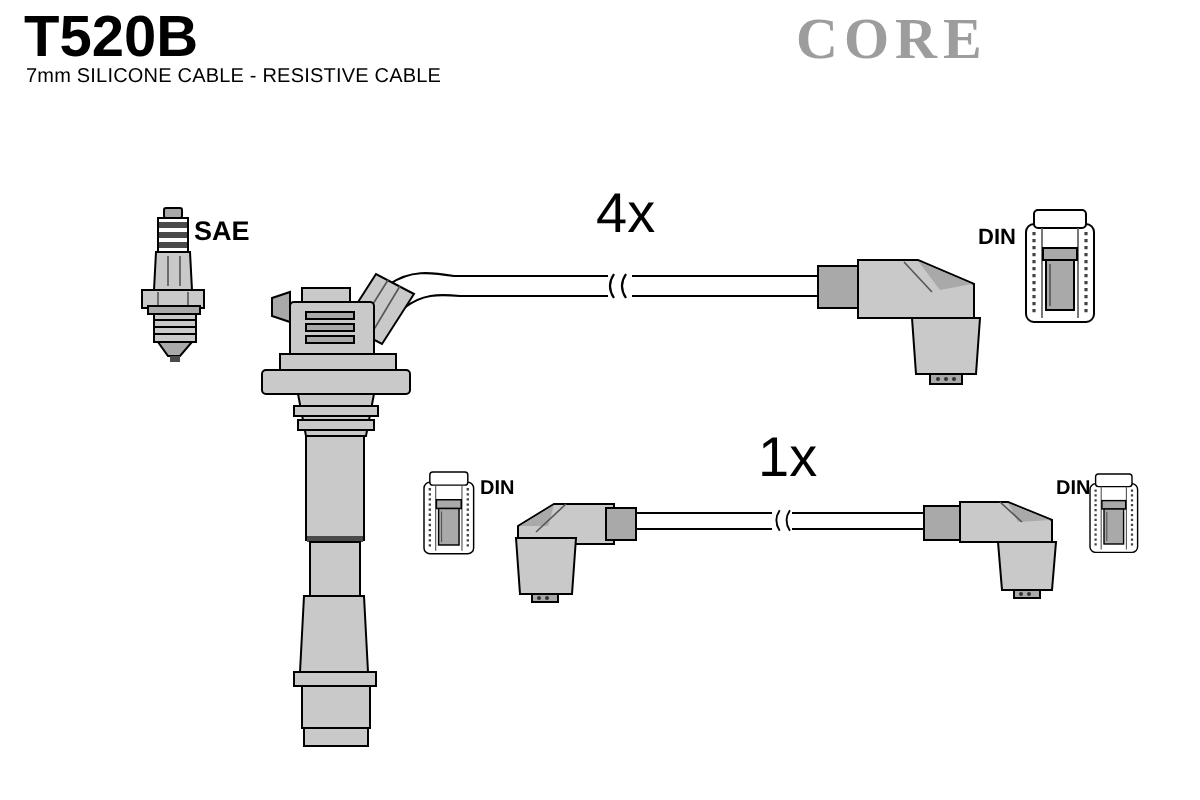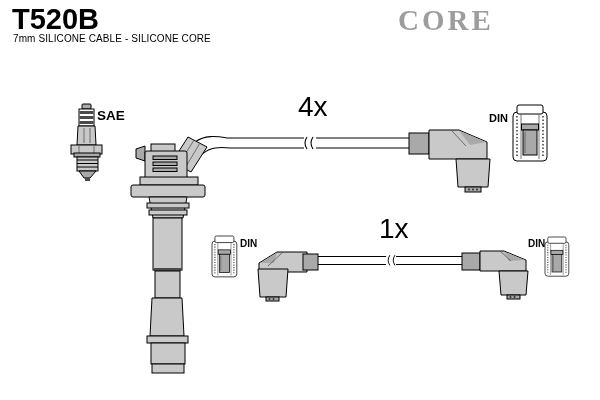--- a/index.html
+++ b/index.html
@@ -31,21 +31,21 @@
   .lbl-qty{font-size:28px;fill:var(--text-color);}
   .lbl-bold{font-weight:bold;fill:var(--text-color);}
   .s14{font-size:13.5px;} .s11{font-size:11px;} .s10{font-size:10px;}
 </style>
 </head>
 <body>
 
 <div id="stage">
 
   <div class="part-number">T520B</div>
-  <div class="subtitle">7mm SILICONE CABLE - SILICONE CORE</div>
+  <div class="subtitle">7mm SILICONE CABLE - RESISTIVE CABLE</div>
   <div class="brand">CORE</div>
 
   <svg width="600" height="400" viewBox="0 0 600 400">
     <defs>
 
       <g id="din-conn">
         <rect class="fw ol" x="0" y="7" width="34" height="49" rx="4"></rect>
         <rect class="fw ol" x="4" y="0" width="26" height="9" rx="2"></rect>
         <line class="crease" x1="8" y1="9" x2="8" y2="54"></line>
         <line class="crease" x1="26" y1="9" x2="26" y2="54"></line>

